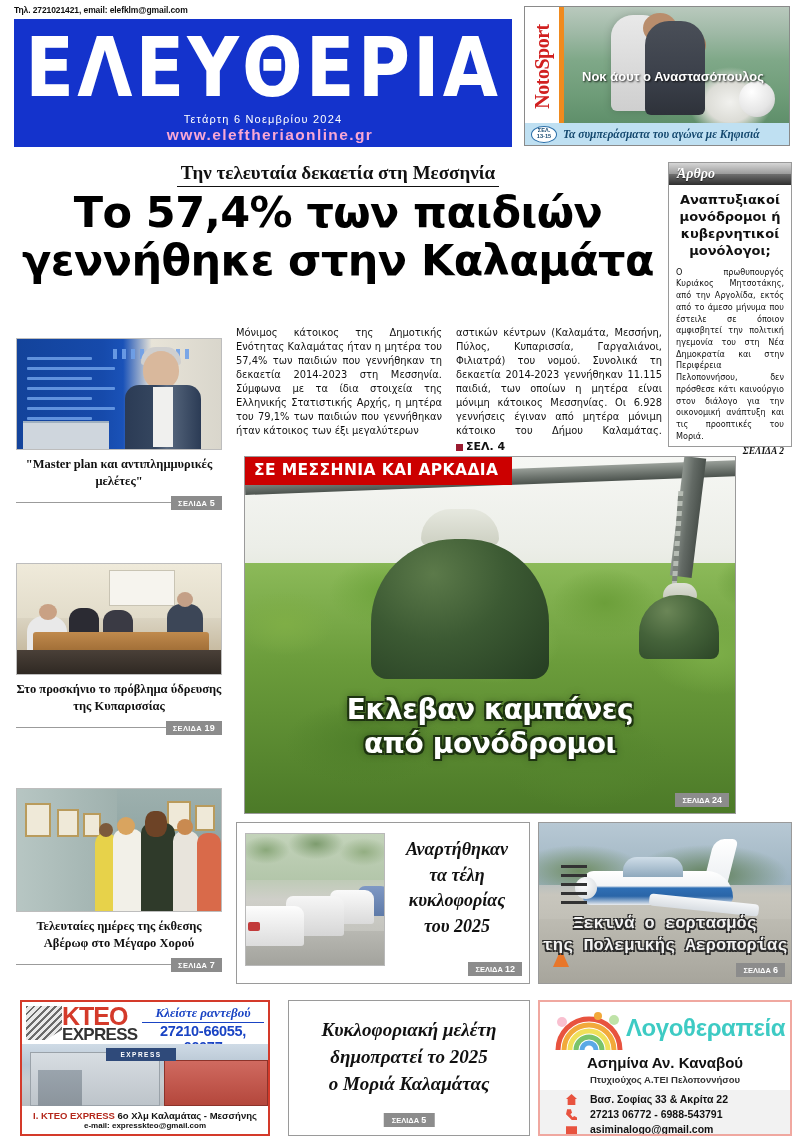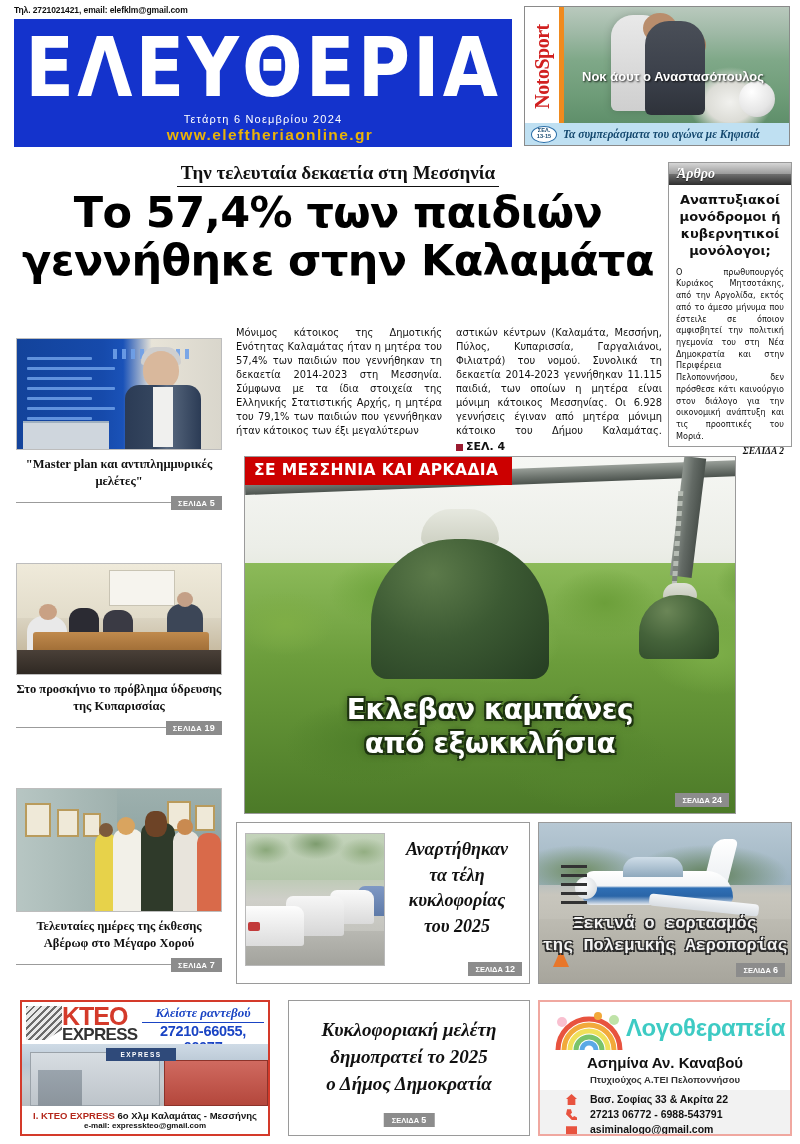--- a/index.html
+++ b/index.html
@@ -44,21 +44,21 @@
   }
   .mast-date {
     position: absolute; left: 0; top: 94px; width: 498px;
     text-align: center;
     font-size: 11px; font-weight: normal; color: #ffffff;
     letter-spacing: 1.2px;
   }
   .mast-url {
     position: absolute; left: 0; top: 107px; width: 512px;
     text-align: center;
-    font-size: 15.5px; font-weight: bold; color: #eab308;
+    font-size: 15.5px; font-weight: bold; color: #f9a8d4;
     letter-spacing: 1.4px;
   }
 
   
   .notosport {
     position: absolute; left: 524px; top: 6px; width: 266px; height: 140px;
     border: 1px solid #8a8a8a; background: #ffffff;
     overflow: hidden;
   }
   .ns-photo {
@@ -728,21 +728,21 @@
       <div class="crown"></div>
       <div class="body"></div>
     </div>
     <div class="bell-small">
       <div class="crown"></div>
       <div class="body"></div>
     </div>
     <div class="bell-label">ΣΕ ΜΕΣΣΗΝΙΑ ΚΑΙ ΑΡΚΑΔΙΑ</div>
     <div class="bell-headline">
       <div>Εκλεβαν καμπάνες</div>
-      <div>από εξωκκλήσια</div>
+      <div>από μονόδρομοι</div>
     </div>
     <div class="bell-sel">
       <span>ΣΕΛΙΔΑ</span>
       <b>24</b>
     </div>
   </div>
 
   <div class="teli-box">
     <div class="teli-photo">
       <div class="trees"></div>
@@ -805,21 +805,21 @@
         <span>6ο Χλμ Καλαμάτας - Μεσσήνης</span>
       </div>
       <div class="l2">e-mail: expresskteo@gmail.com</div>
     </div>
   </div>
 
   <div class="kyk-box">
     <div class="kyk-text">
       <div>Κυκλοφοριακή μελέτη</div>
       <div>δημοπρατεί το 2025</div>
-      <div>ο Δήμος Δημοκρατία</div>
+      <div>ο Μοριά Καλαμάτας</div>
     </div>
     <div class="kyk-sel">
       <span>ΣΕΛΙΔΑ</span>
       <b>5</b>
     </div>
   </div>
 
   <div class="logo-ad">
     <div class="la-strip"></div>
     <svg class="la-rainbow" viewBox="0 0 70 40">

